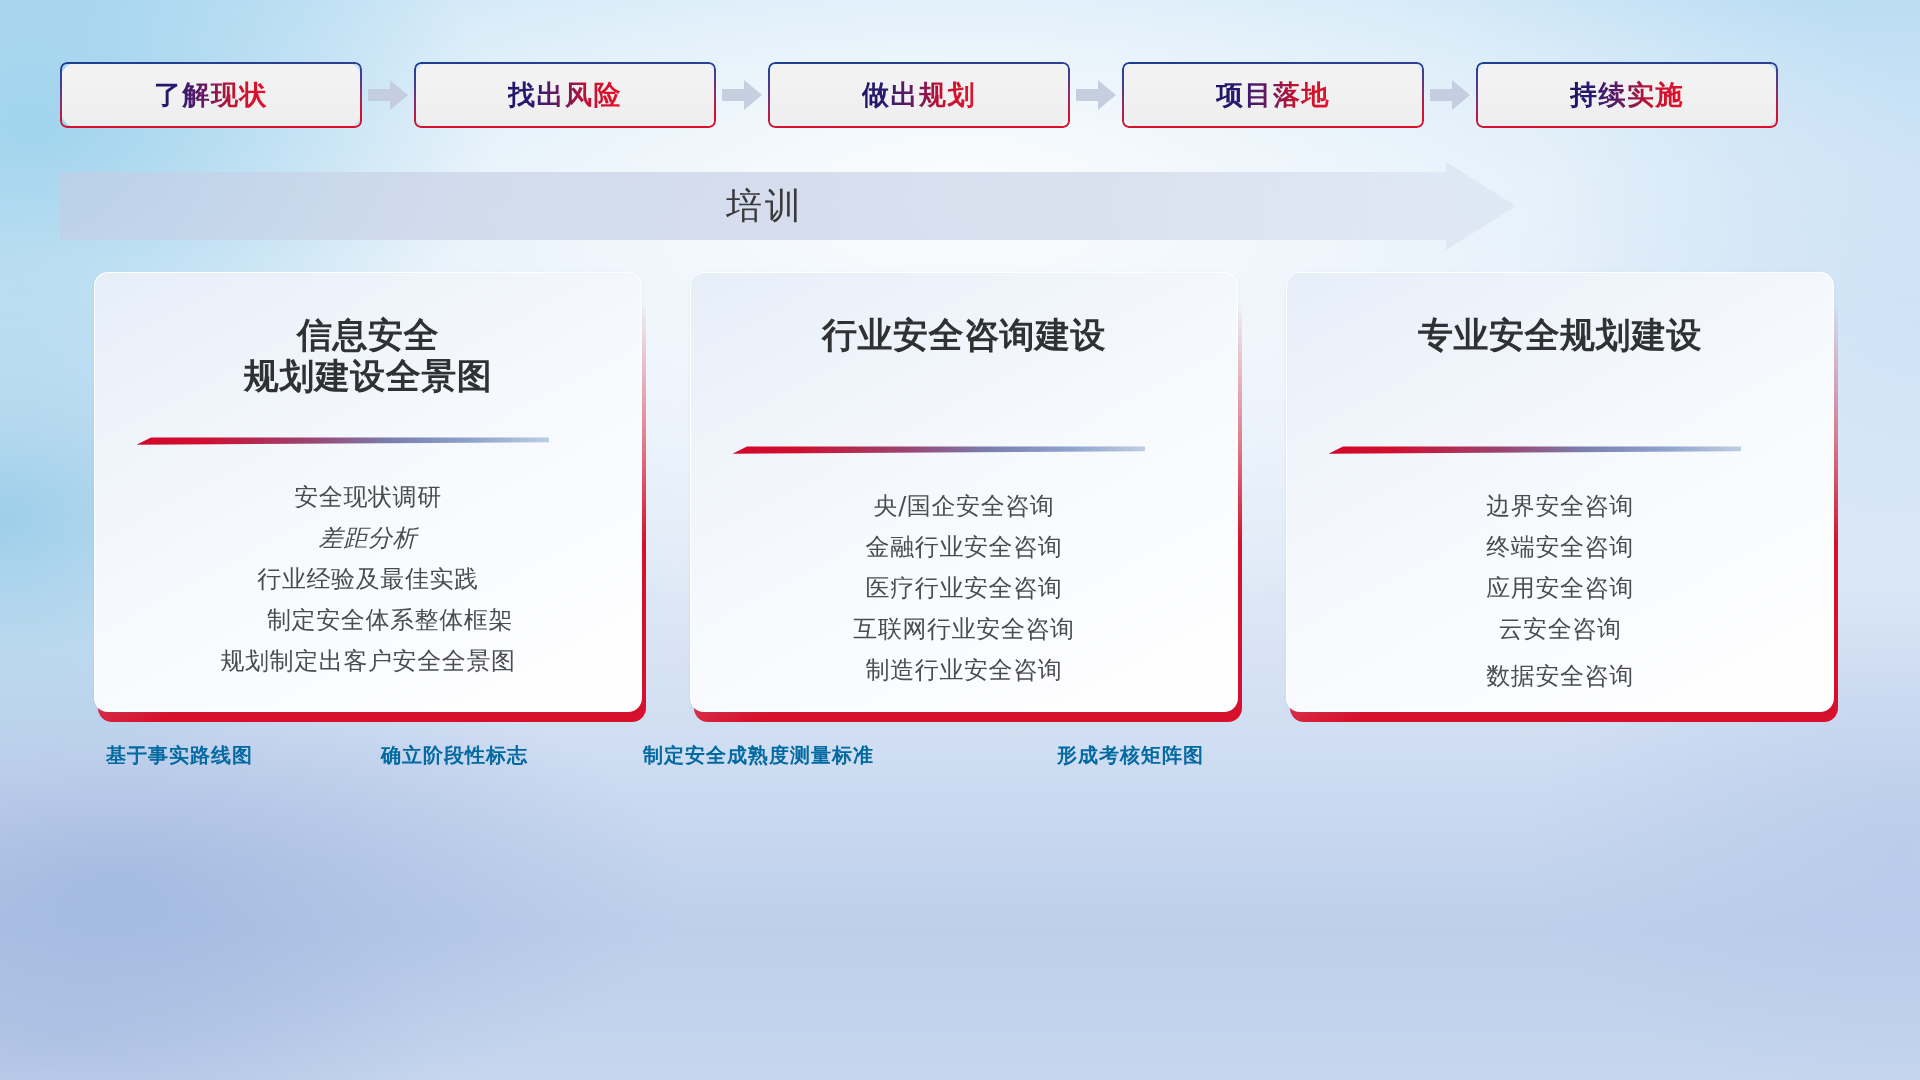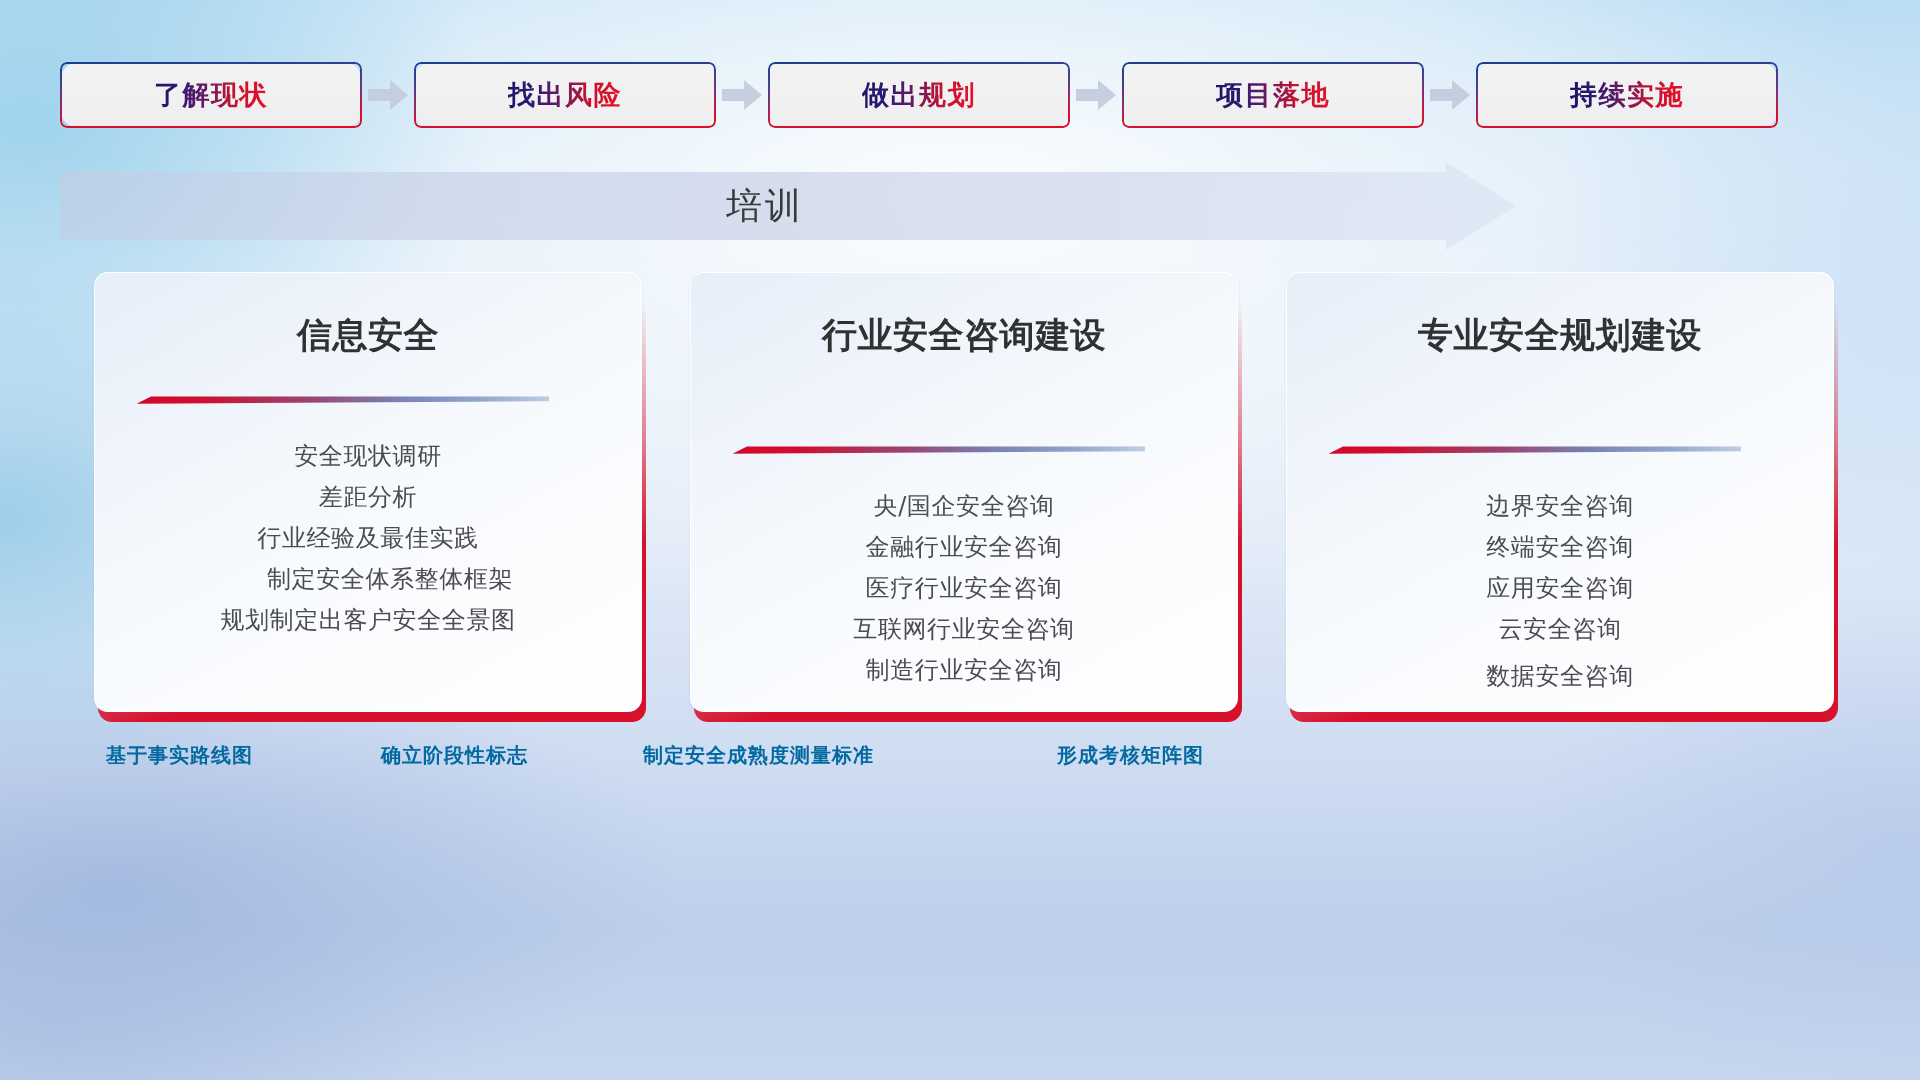--- a/index.html
+++ b/index.html
@@ -176,39 +176,40 @@
   </div>
   <div class="banner-label">培训</div>
 </div>
 
 <div class="cards" id="cards">
     <div class="card-wrap">
       <div class="card-accent"></div>
       <div class="card">
         <div style="text-align: center;">
           <div class="card-title">信息安全</div>
+          <div class="card-title two-line">规划建设全景图</div>
         </div>
         <div class="divider" style="margin-top: 36px;">
           <svg width="420" height="12" viewBox="0 0 420 12" preserveAspectRatio="none">
   <defs>
     <linearGradient id="dv0" x1="0" y1="0" x2="1" y2="0">
       <stop offset="0" stop-color="#d4062a"></stop>
       <stop offset="0.16" stop-color="#cf0f2f"></stop>
       <stop offset="0.42" stop-color="#9a4472"></stop>
       <stop offset="0.62" stop-color="#7a7fae"></stop>
       <stop offset="0.82" stop-color="#8fa4cc"></stop>
       <stop offset="1" stop-color="#bfcde2"></stop>
     </linearGradient>
   </defs>
   <path d="M8,9.5 L22,2.5 L420,2.5 L420,7.2 L8,9.8 Z" fill="url(#dv0)"></path>
 </svg>
         </div>
         <div class="card-list" style="margin-top: 38px;">
           <div class="card-list-item" style="margin-top: 0px;">安全现状调研</div>
-          <div class="card-list-item" style="margin-top: 17px;">差距分析</div>
+          <div class="card-list-item" style="margin-top: 17px; font-style: italic;">差距分析</div>
           <div class="card-list-item" style="margin-top: 17px;">行业经验及最佳实践</div>
           <div class="card-list-item" style="margin-top: 17px; margin-left: 44px;">制定安全体系整体框架</div>
           <div class="card-list-item" style="margin-top: 17px;">规划制定出客户安全全景图</div>
         </div>
       </div>
     </div>
     <div class="card-wrap">
       <div class="card-accent"></div>
       <div class="card">
         <div style="text-align: center;">

